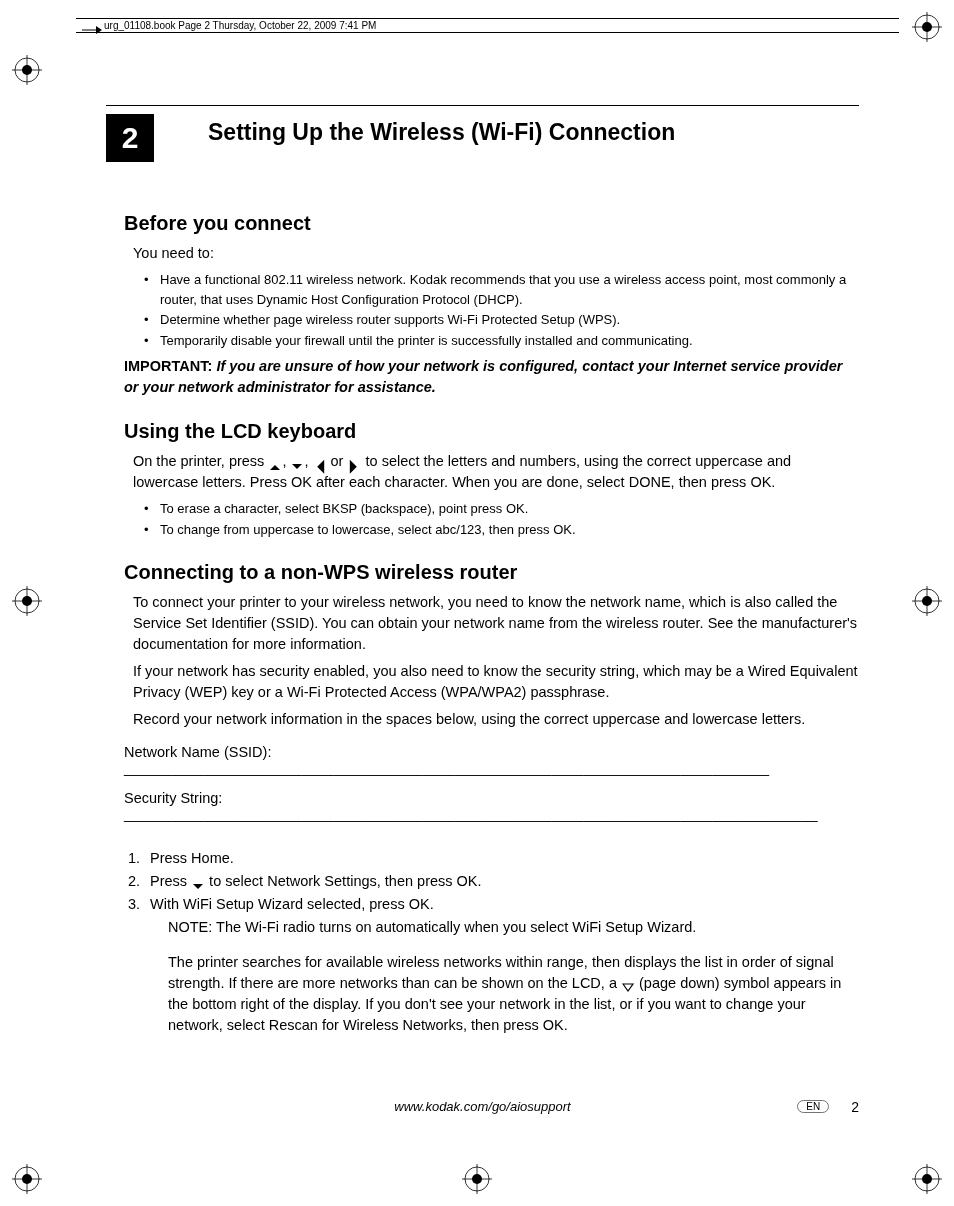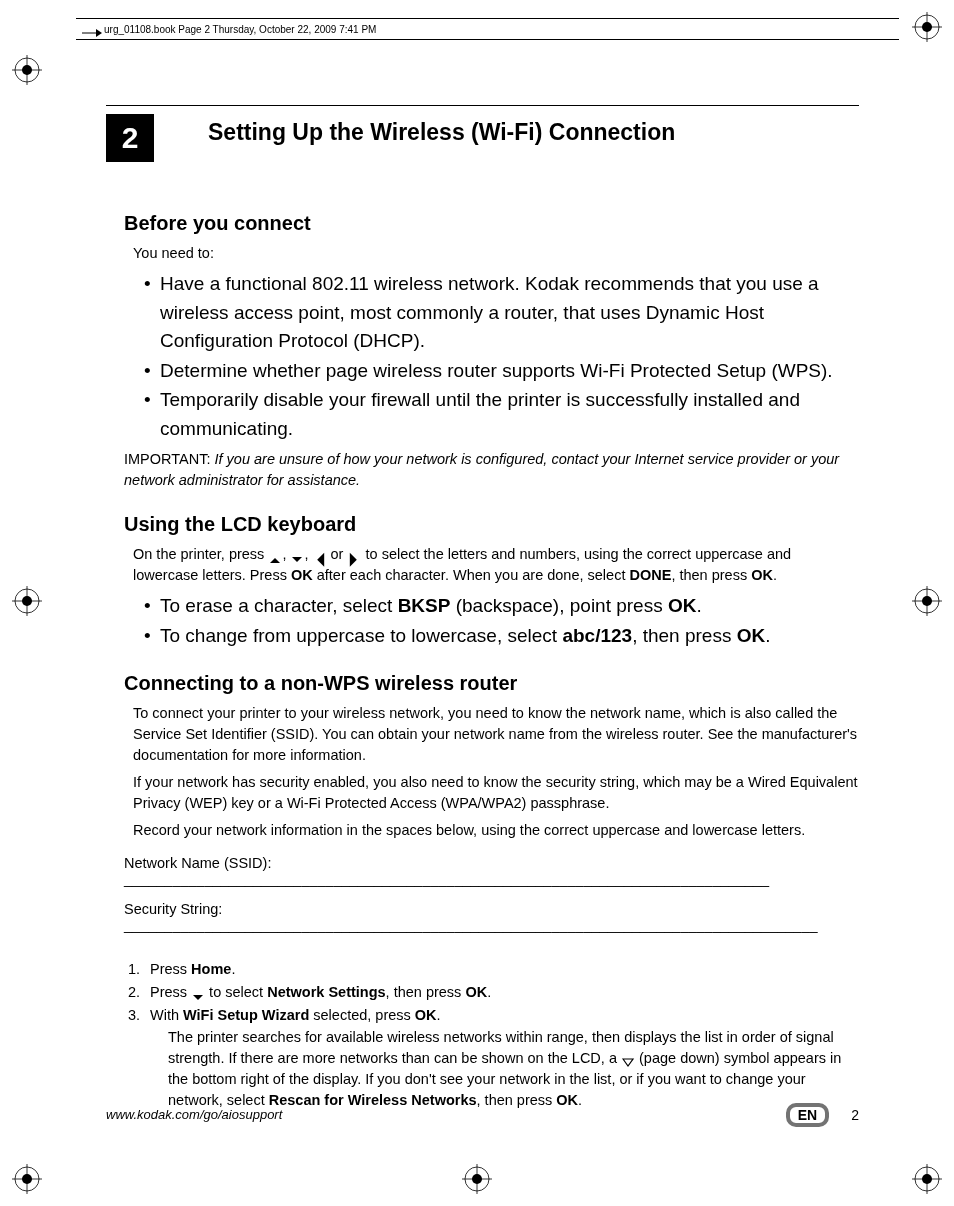--- a/index.html
+++ b/index.html
@@ -22,21 +22,21 @@
     .crop-bl { bottom: 12px; left: 12px; }
     .crop-br { bottom: 12px; right: 12px; }
     .crop-ml { top: 586px; left: 12px; }
     .crop-mr { top: 586px; right: 12px; }
     .crop-mb { bottom: 12px; left: 462px; }
     .header-bar {
       position: absolute;
       top: 18px;
       left: 76px;
       right: 55px;
-      height: 22px;
+      height: 15px;
       border-top: 1px solid #000;
       border-bottom: 1px solid #000;
       display: flex;
       align-items: center;
       padding-left: 6px;
     }
     .header-bar-arrow {
       width: 20px;
       height: 10px;
     }
@@ -89,36 +89,37 @@
       line-height: 1.45;
       margin-left: 27px;
       margin-bottom: 6px;
     }
     ul.bullets {
       list-style: none;
       margin-left: 38px;
       margin-bottom: 6px;
     }
     ul.bullets li {
-      font-size: 19px;
+      font-size: 13px;
       line-height: 1.5;
       position: relative;
       padding-left: 16px;
       margin-bottom: 1px;
     }
     ul.bullets li::before {
       content: "•";
       position: absolute;
       left: 0;
       top: 0;
     }
     .important {
       font-size: 14.5px;
       line-height: 1.45;
       margin-left: 18px;
+      font-weight: bold;
     }
     .important-body {
       font-style: italic;
       display: inline;
     }
     .arrow-inline {
       display: inline-block;
       vertical-align: middle;
       width: 14px;
       height: 10px;
@@ -152,50 +153,50 @@
       margin-top: 2px;
       margin-bottom: 14px;
     }
     .step-followup {
       margin-left: 62px;
       font-size: 14.5px;
       line-height: 1.45;
     }
     .footer {
       position: absolute;
-      bottom: 84px;
+      bottom: 92px;
       left: 106px;
       right: 95px;
       display: flex;
       align-items: center;
-      justify-content: flex-start;
+      justify-content: center;
       font-style: italic;
       font-size: 13px;
     }
     .footer-right {
       position: absolute;
       right: 0;
       display: flex;
       align-items: center;
       gap: 22px;
       font-style: normal;
     }
     .lang-pill {
-      border: 4px solid #737373;
+      border: 1px solid #737373;
       border-radius: 10px;
       padding: 0 8px;
-      font-size: 14px;
-      font-weight: bold;
+      font-size: 10px;
+      font-weight: normal;
       font-style: normal;
     }
     .page-num {
       font-size: 14px;
       font-style: normal;
     }
-    b { font-weight: bold; }
+    b { font-weight: normal; }
   </style>
 </head>
 <body>
 
 <div class="crop-mark crop-tl"><svg viewBox="0 0 30 30">
       <circle cx="15" cy="15" r="12" fill="none" stroke="#000" stroke-width="0.8"></circle>
       <circle cx="15" cy="15" r="5" fill="#000"></circle>
       <line x1="0" y1="15" x2="30" y2="15" stroke="#000" stroke-width="0.8"></line>
       <line x1="15" y1="0" x2="15" y2="30" stroke="#000" stroke-width="0.8"></line>
     </svg></div>
@@ -289,20 +290,21 @@
   <div class="field-line">Network Name (SSID): ________________________________________________________________________________</div>
   <div class="field-line">Security String: ______________________________________________________________________________________</div>
 
   <ol class="steps">
     <li><span>Press </span><b>Home</b><span>.</span></li>
     <li><span>Press </span><span class="arrow-inline"><svg viewBox="0 0 14 10">
             <path d="M2 2 L7 7 L12 2 Z" fill="#000"></path>
           </svg></span><span> to select </span><b>Network Settings</b><span>, then press </span><b>OK</b><span>.</span></li>
     <li><span>With </span><b>WiFi Setup Wizard</b><span> selected, press </span><b>OK</b><span>.</span></li>
   </ol>
+  <div class="step-note">NOTE: The Wi-Fi radio turns on automatically when you select WiFi Setup Wizard.</div>
   <div class="step-followup">
     <span>The printer searches for available wireless networks within range, then displays the list in order of signal strength. If there are more networks than can be shown on the LCD, a </span><span class="arrow-down-outline"><svg viewBox="0 0 14 12">
           <path d="M2 2 L7 9 L12 2 Z" fill="none" stroke="#000" stroke-width="1.2"></path>
         </svg></span><span> (page down) symbol appears in the bottom right of the display. If you don't see your network in the list, or if you want to change your network, select </span><b>Rescan for Wireless Networks</b><span>, then press </span><b>OK</b><span>.</span>
   </div>
 
 </div>
 
 <div class="footer">
   <span>www.kodak.com/go/aiosupport</span>

